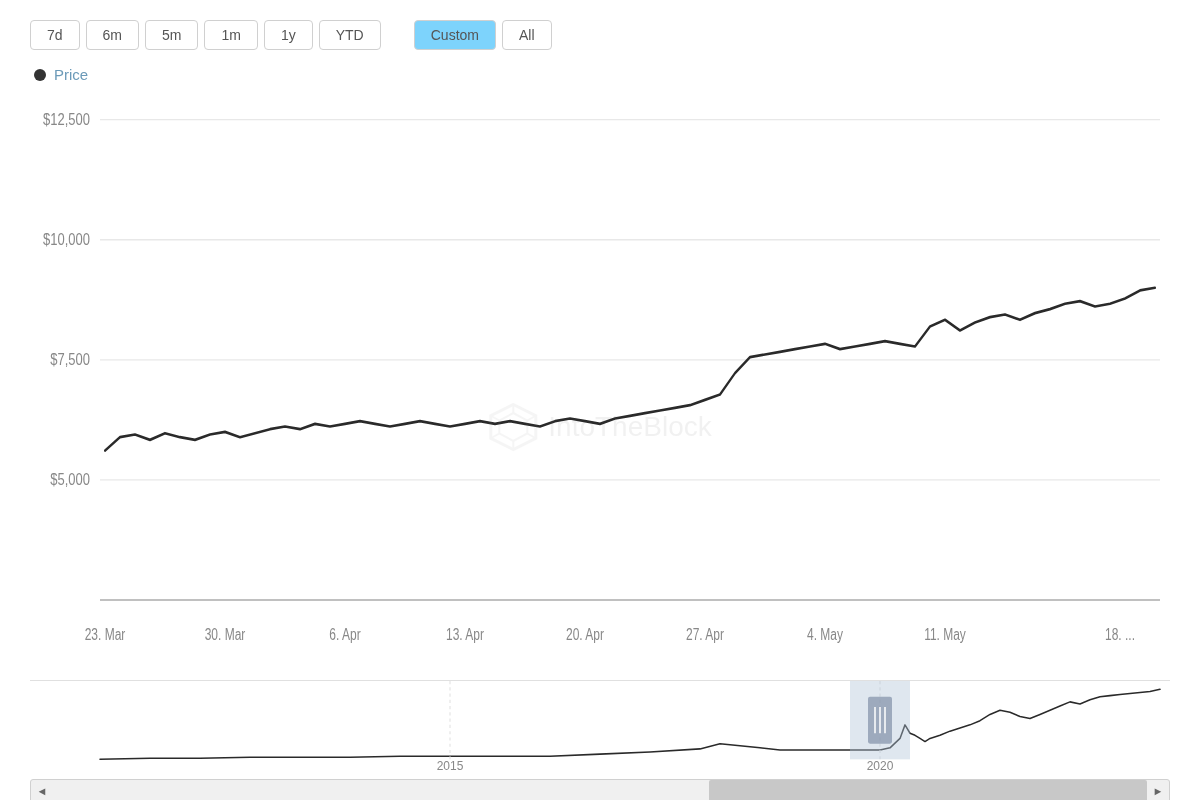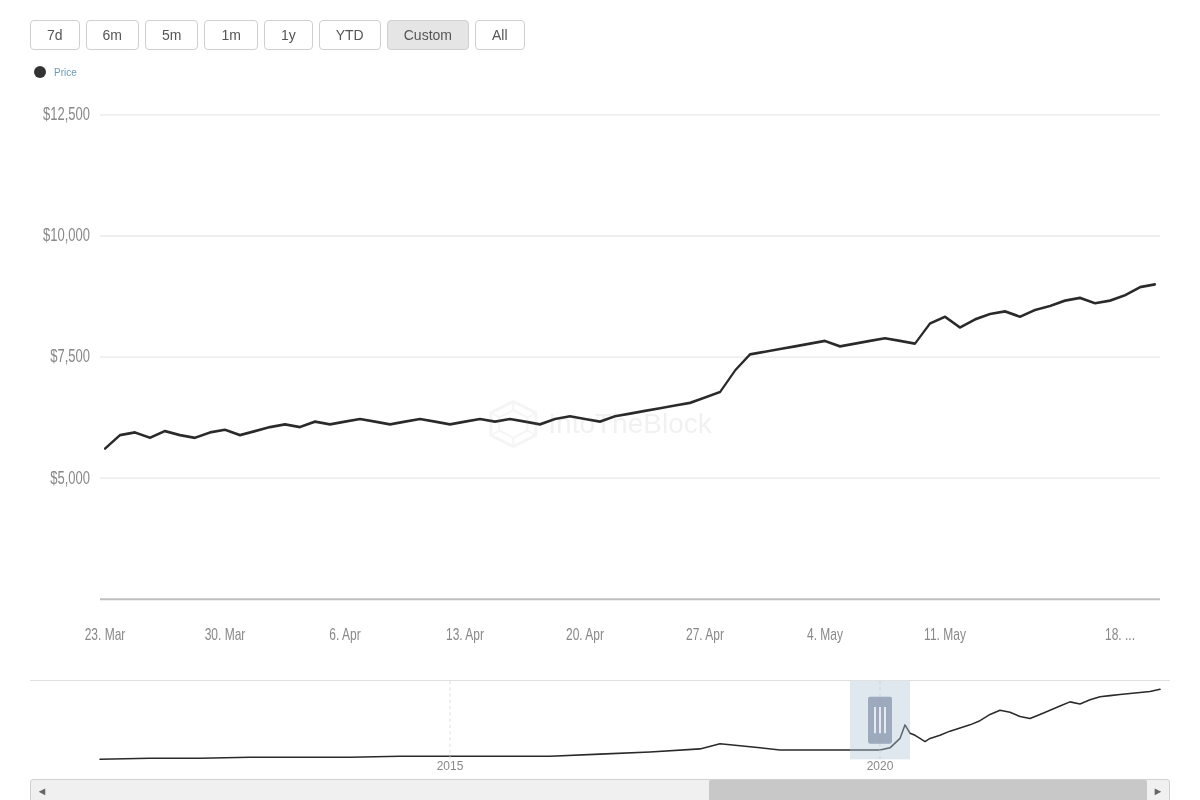--- a/index.html
+++ b/index.html
@@ -31,39 +31,39 @@
     .time-btn {
       padding: 6px 16px;
       border: 1px solid #d0d0d0;
       border-radius: 4px;
       background: #fff;
       color: #555;
       font-size: 14px;
       cursor: pointer;
       font-family: inherit;
     }
-    .time-btn.active { background: #e5e5e5; }
+    .time-btn.active { background: #7dd3fc; margin-left: 27px; }
 
     
     .legend {
       display: flex;
       align-items: center;
       gap: 8px;
       margin-bottom: 10px;
       padding-left: 4px;
     }
     .legend-dot {
       width: 12px;
       height: 12px;
       border-radius: 50%;
       background: #333;
       flex-shrink: 0;
     }
     .legend-label {
-      font-size: 10px;
+      font-size: 15px;
       color: #6b9ab8;
       font-weight: 400;
     }
 
     
     .chart-wrapper {
       flex: 1;
       display: flex;
       flex-direction: column;
       min-height: 0;

